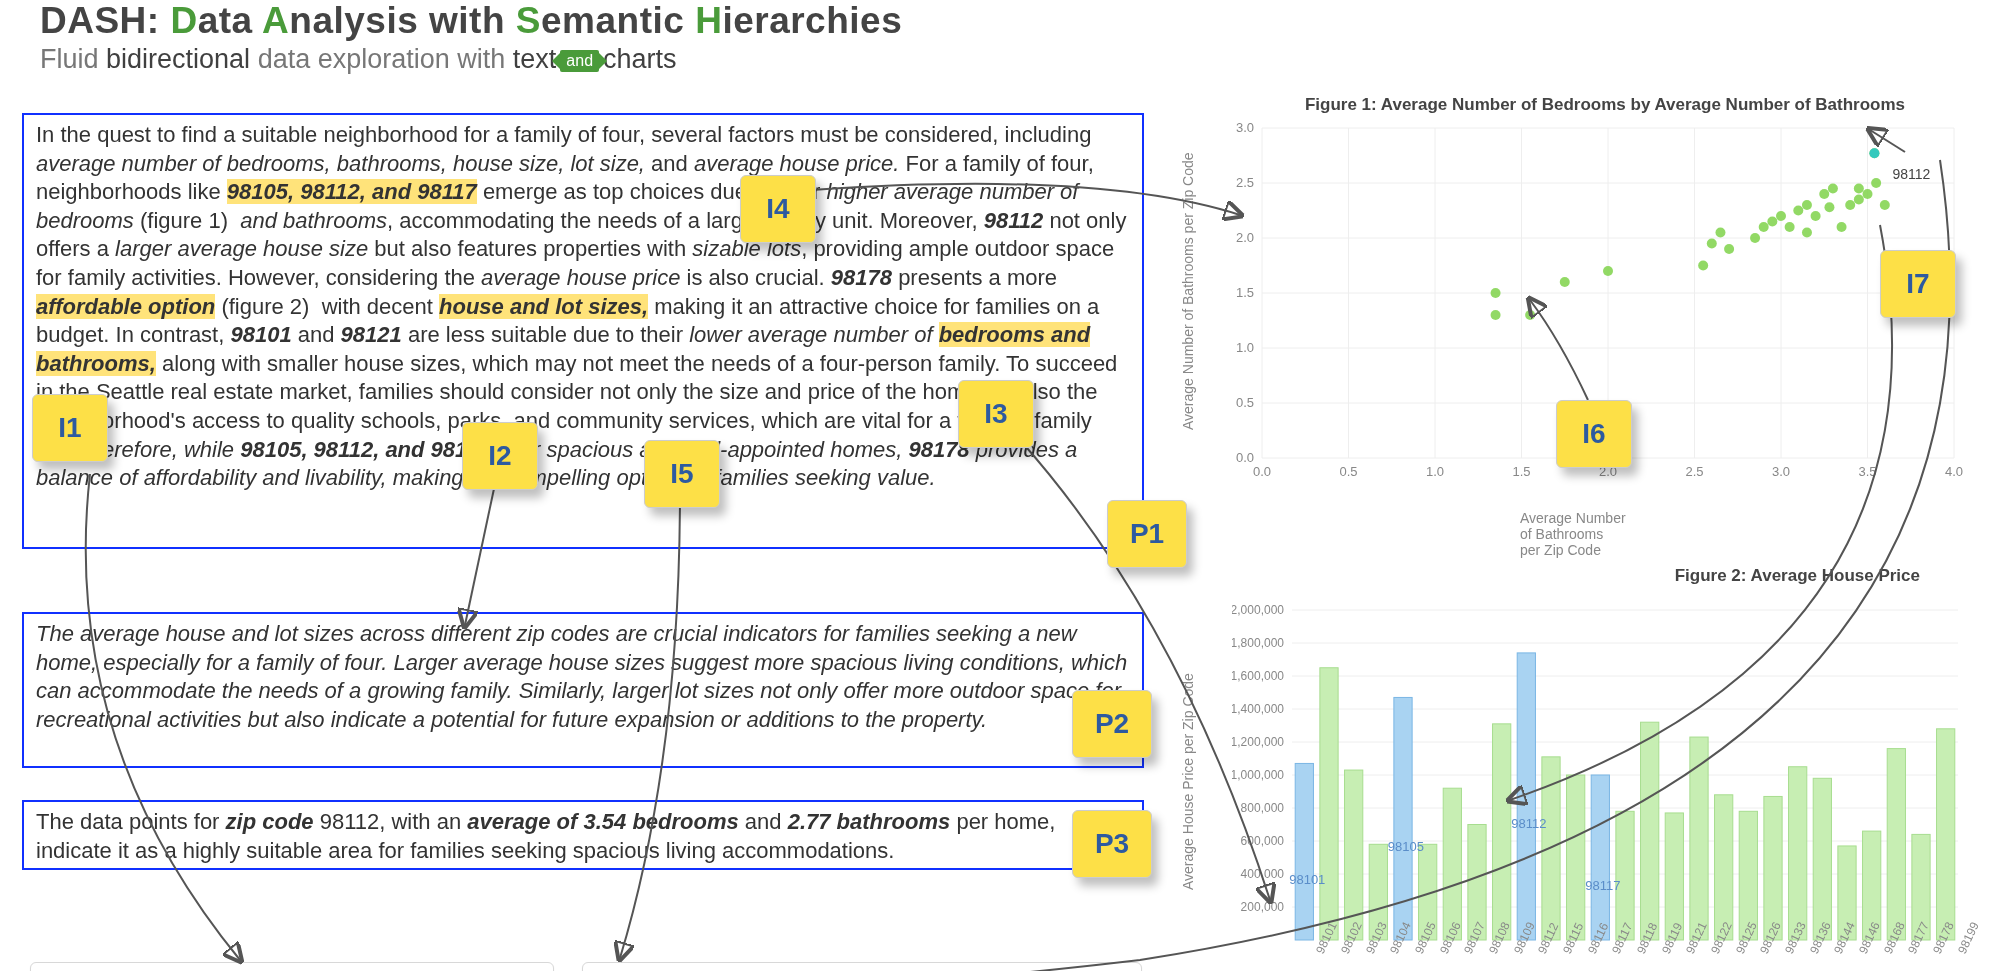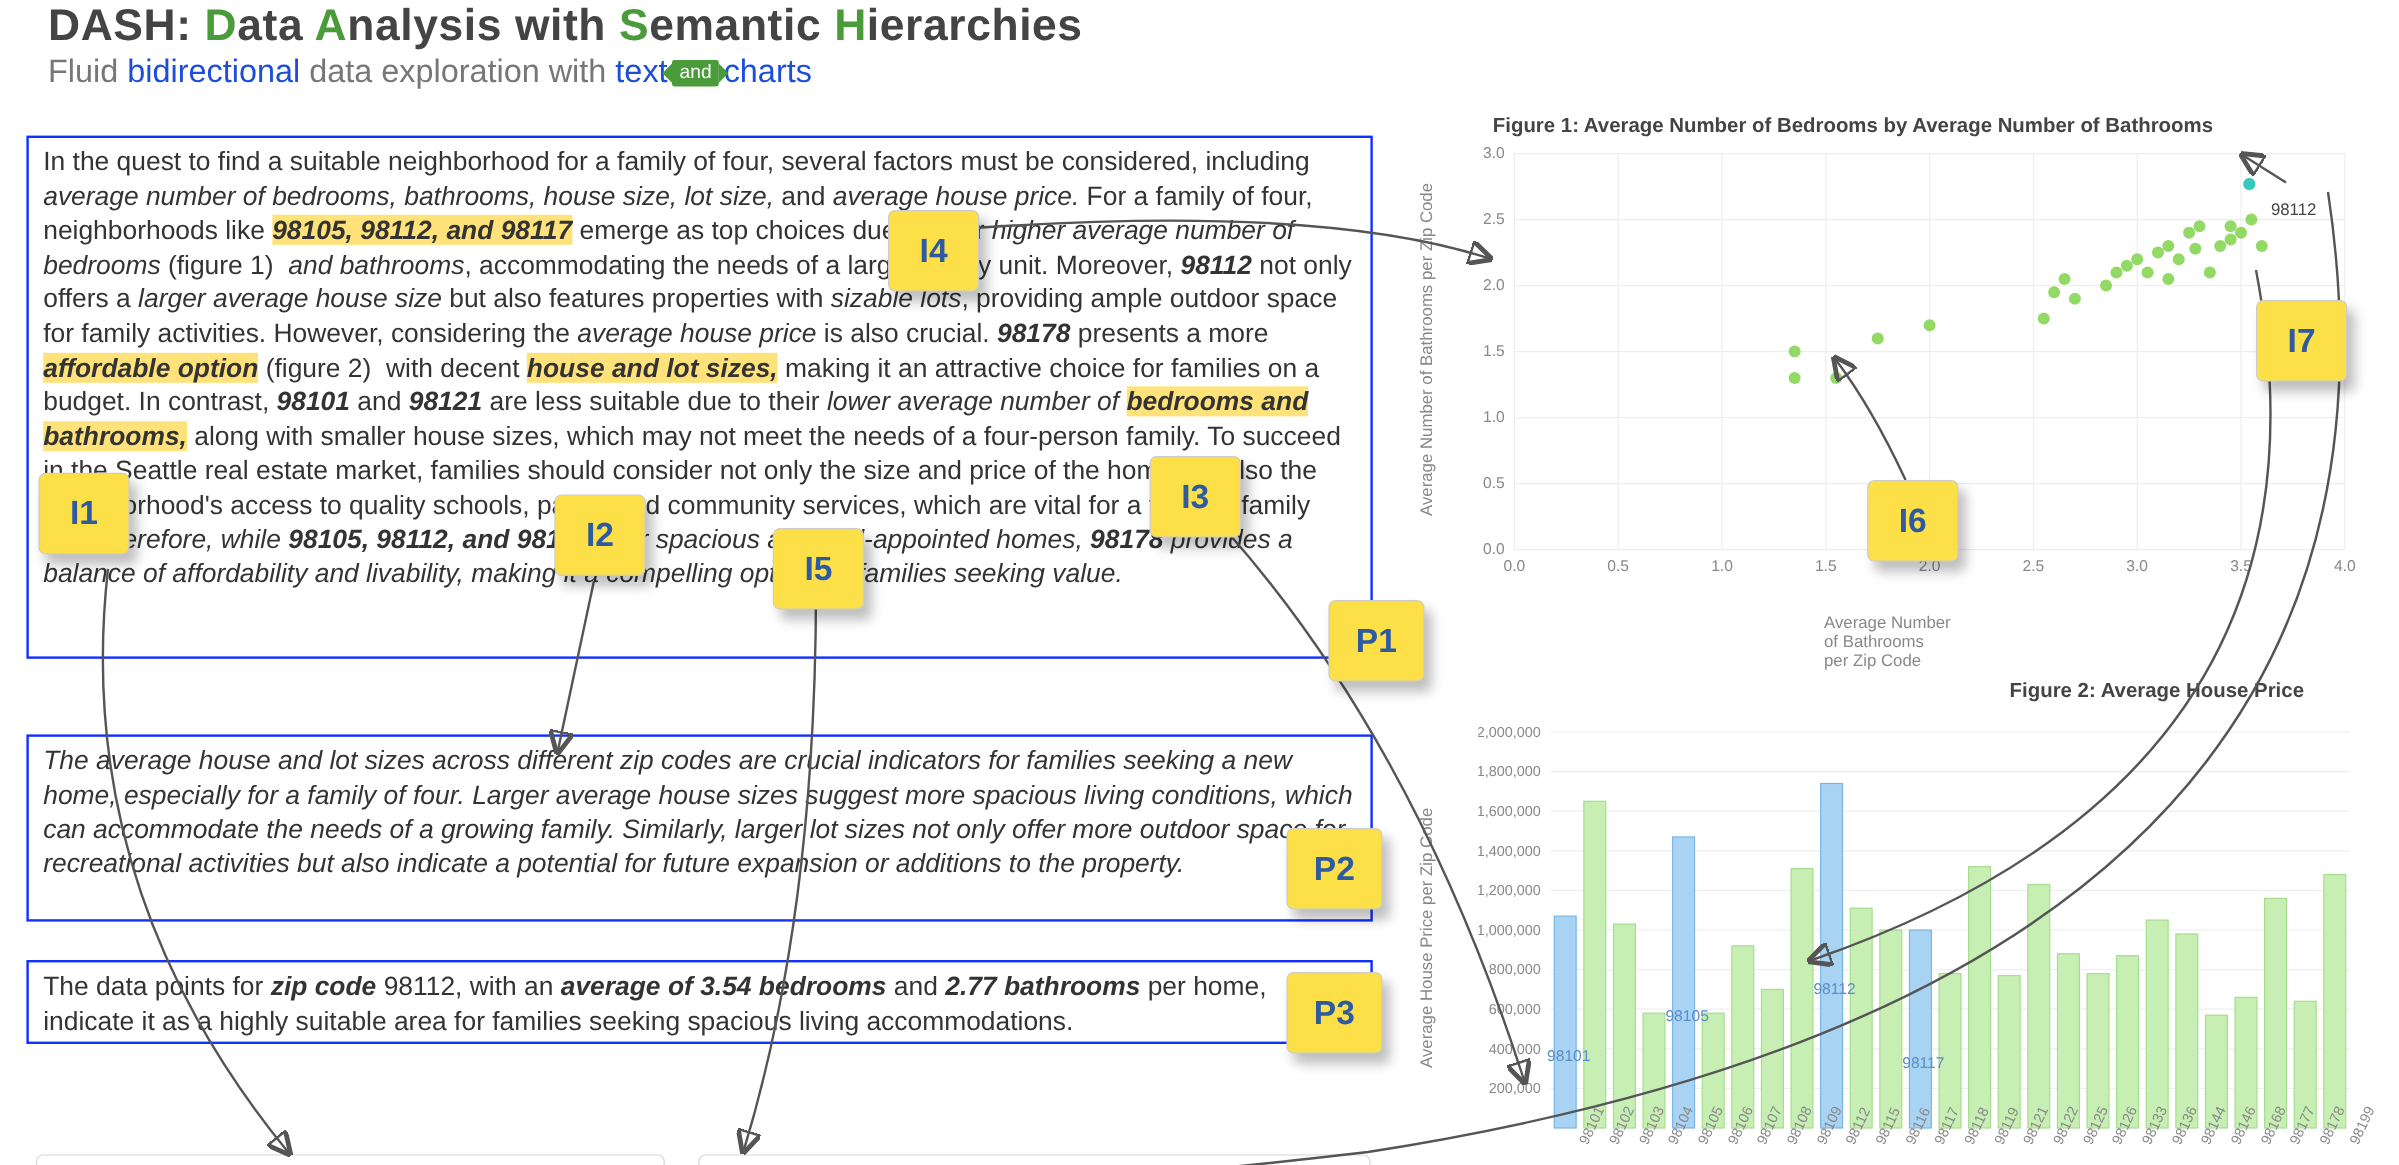--- a/index.html
+++ b/index.html
@@ -2,21 +2,21 @@
 <html><head>
 <meta charset="utf-8">
 <style>
   html,body{margin:0;padding:0;font-family:"Helvetica Neue",Arial,sans-serif;background:#fff;color:#333}
   #stage{position:relative;width:1626px;height:971px;transform-origin:top left;}
   
   .hdr{position:absolute;left:40px;top:0px}
   .hdr h1{margin:0;font-size:37px;font-weight:700;color:#444;letter-spacing:.5px}
   .hdr h1 .g{color:#4a9b3a}
   .hdr .sub{margin-top:2px;font-size:27px;color:#777}
-  .hdr .sub .g{color:#1d4ed8}
+  .hdr .sub .g{color:#404040}
   .andpill{display:inline-block;vertical-align:middle;font-size:16px;line-height:22px;
            color:#fff;background:#4a9b3a;padding:0 6px;border-radius:2px;position:relative;margin:0 4px}
   .andpill:before,.andpill:after{content:"";position:absolute;top:50%;margin-top:-8px;width:0;height:0;
            border-top:8px solid transparent;border-bottom:8px solid transparent}
   .andpill:before{left:-8px;border-right:8px solid #4a9b3a}
   .andpill:after{right:-8px;border-left:8px solid #4a9b3a}
   
   .pbox{position:absolute;border:2.5px solid #1030ff;background:#fff;box-sizing:border-box;
         padding:6px 12px;font-size:22px;line-height:1.3;color:#333}
   .pbox .hl{background:#ffe37a;font-weight:600}
@@ -49,21 +49,21 @@
   <div class="sub">Fluid <span class="g">bidirectional</span> data exploration with <span class="g">text</span><span class="andpill">and</span><span class="g">charts</span></div>
 </div>
 
 <div class="pbox" id="p1" style="left:22px;top:113px;width:1122px;height:436px"> In the quest to find a suitable neighborhood for a family of four, several factors must be considered, including <i>average number of bedrooms, bathrooms, house size, lot size,</i> and <i>average house price.</i> For a family of four, neighborhoods like <span class="hl"><i>98105, 98112, and 98117</i></span> emerge as top choices due to their <i>higher average number of bedrooms</i> (figure 1)&nbsp; <i>and bathrooms</i>, accommodating the needs of a larger family unit. Moreover, <b><i>98112</i></b> not only offers a <i>larger average house size</i> but also features properties with <i>sizable lots</i>, providing ample outdoor space for family activities. However, considering the <i>average house price</i> is also crucial. <b><i>98178</i></b> presents a more <span class="hl"><i>affordable option</i></span> (figure 2)&nbsp; with decent <span class="hl"><i>house and lot sizes,</i></span> making it an attractive choice for families on a budget. In contrast, <b><i>98101</i></b> and <b><i>98121</i></b> are less suitable due to their <i>lower average number of</i> <span class="hl"><i>bedrooms and bathrooms,</i></span> along with smaller house sizes, which may not meet the needs of a four-person family. To succeed in the Seattle real estate market, families should consider not only the size and price of the home but also the neighborhood's access to quality schools, parks, and community services, which are vital for a thriving family life. <i>Therefore, while <b>98105, 98112, and 98117</b> offer spacious and well-appointed homes, <b>98178</b> provides a balance of affordability and livability, making it a compelling option for families seeking value.</i></div>
 <div class="pbox" id="p2" style="left:22px;top:612px;width:1122px;height:156px"><i>The average house and lot sizes across different zip codes are crucial indicators for families seeking a new home, especially for a family of four. Larger average house sizes suggest more spacious living conditions, which can accommodate the needs of a growing family. Similarly, larger lot sizes not only offer more outdoor space for recreational activities but also indicate a potential for future expansion or additions to the property.</i></div>
 <div class="pbox" id="p3" style="left:22px;top:800px;width:1122px;height:70px"> The data points for <b><i>zip code</i></b> 98112, with an <b><i>average of 3.54 bedrooms</i></b> and <b><i>2.77 bathrooms</i></b> per home, indicate it as a highly suitable area for families seeking spacious living accommodations.</div>
 
 <div class="bigbtn" style="left:30px;top:962px;width:522px;height:56px">Tell Me More</div>
 <div class="bigbtn" style="left:582px;top:962px;width:558px;height:56px">Show Me More</div>
 
-<div class="ctitle" style="left:1244px;top:95px;width:640px;">Figure 1: Average Number of Bedrooms by Average Number of Bathrooms</div>
+<div class="ctitle" style="left:1285px;top:95px;width:640px;text-align:center">Figure 1: Average Number of Bedrooms by Average Number of Bathrooms</div>
 <div class="axlabel" style="left:1520px;top:510px">Average Number of Bathrooms per Zip Code</div>
 <div class="axlabel" style="left:1180px;top:430px;transform:rotate(-90deg);transform-origin:left top">Average Number of Bathrooms per Zip Code</div>
 
 <div class="ctitle" style="left:1280px;top:566px;width:640px;text-align:right">Figure 2: Average House Price</div>
 <div class="axlabel" style="left:1180px;top:890px;transform:rotate(-90deg);transform-origin:left top">Average House Price per Zip Code</div>
 
 <svg id="scatter">
       <line x1="30" y1="10" x2="30" y2="340" stroke="#eee"></line>
       <text x="30" y="358" font-size="13" fill="#888" text-anchor="middle">0.0</text>
       <line x1="116.5" y1="10" x2="116.5" y2="340" stroke="#eee"></line>
@@ -200,21 +200,21 @@
 
   <path d="M1880,225 Q1960,644 1510,800" marker-end="url(#ah)"></path>
 
   <path d="M1905,152 L1870,130" marker-end="url(#ah)"></path>
 
   <path d="M1940,160 Q2040,820 1140,960 Q800,1000 590,992" marker-end="url(#ah)"></path>
 </svg>
 
 <div class="badge" style="left:740px;top:175px;width:74px;height:66px">I4</div>
 <div class="badge" style="left:32px;top:394px;width:74px;height:66px">I1</div>
-<div class="badge" style="left:462px;top:412px;width:74px;height:66px">I2</div>
+<div class="badge" style="left:462px;top:422px;width:74px;height:66px">I2</div>
 <div class="badge" style="left:644px;top:440px;width:74px;height:66px">I5</div>
 <div class="badge" style="left:958px;top:380px;width:74px;height:66px">I3</div>
 <div class="badge" style="left:1107px;top:500px;width:78px;height:66px">P1</div>
 <div class="badge" style="left:1072px;top:690px;width:78px;height:66px">P2</div>
 <div class="badge" style="left:1072px;top:810px;width:78px;height:66px">P3</div>
 <div class="badge" style="left:1556px;top:400px;width:74px;height:66px">I6</div>
 <div class="badge" style="left:1880px;top:250px;width:74px;height:66px">I7</div>
 
 <div class="rotlab" style="left: 1313.46px; top: 950px;">98101</div>
     <div class="barlab" style="left: 1289.21px; top: 871.725px;">98101</div>

